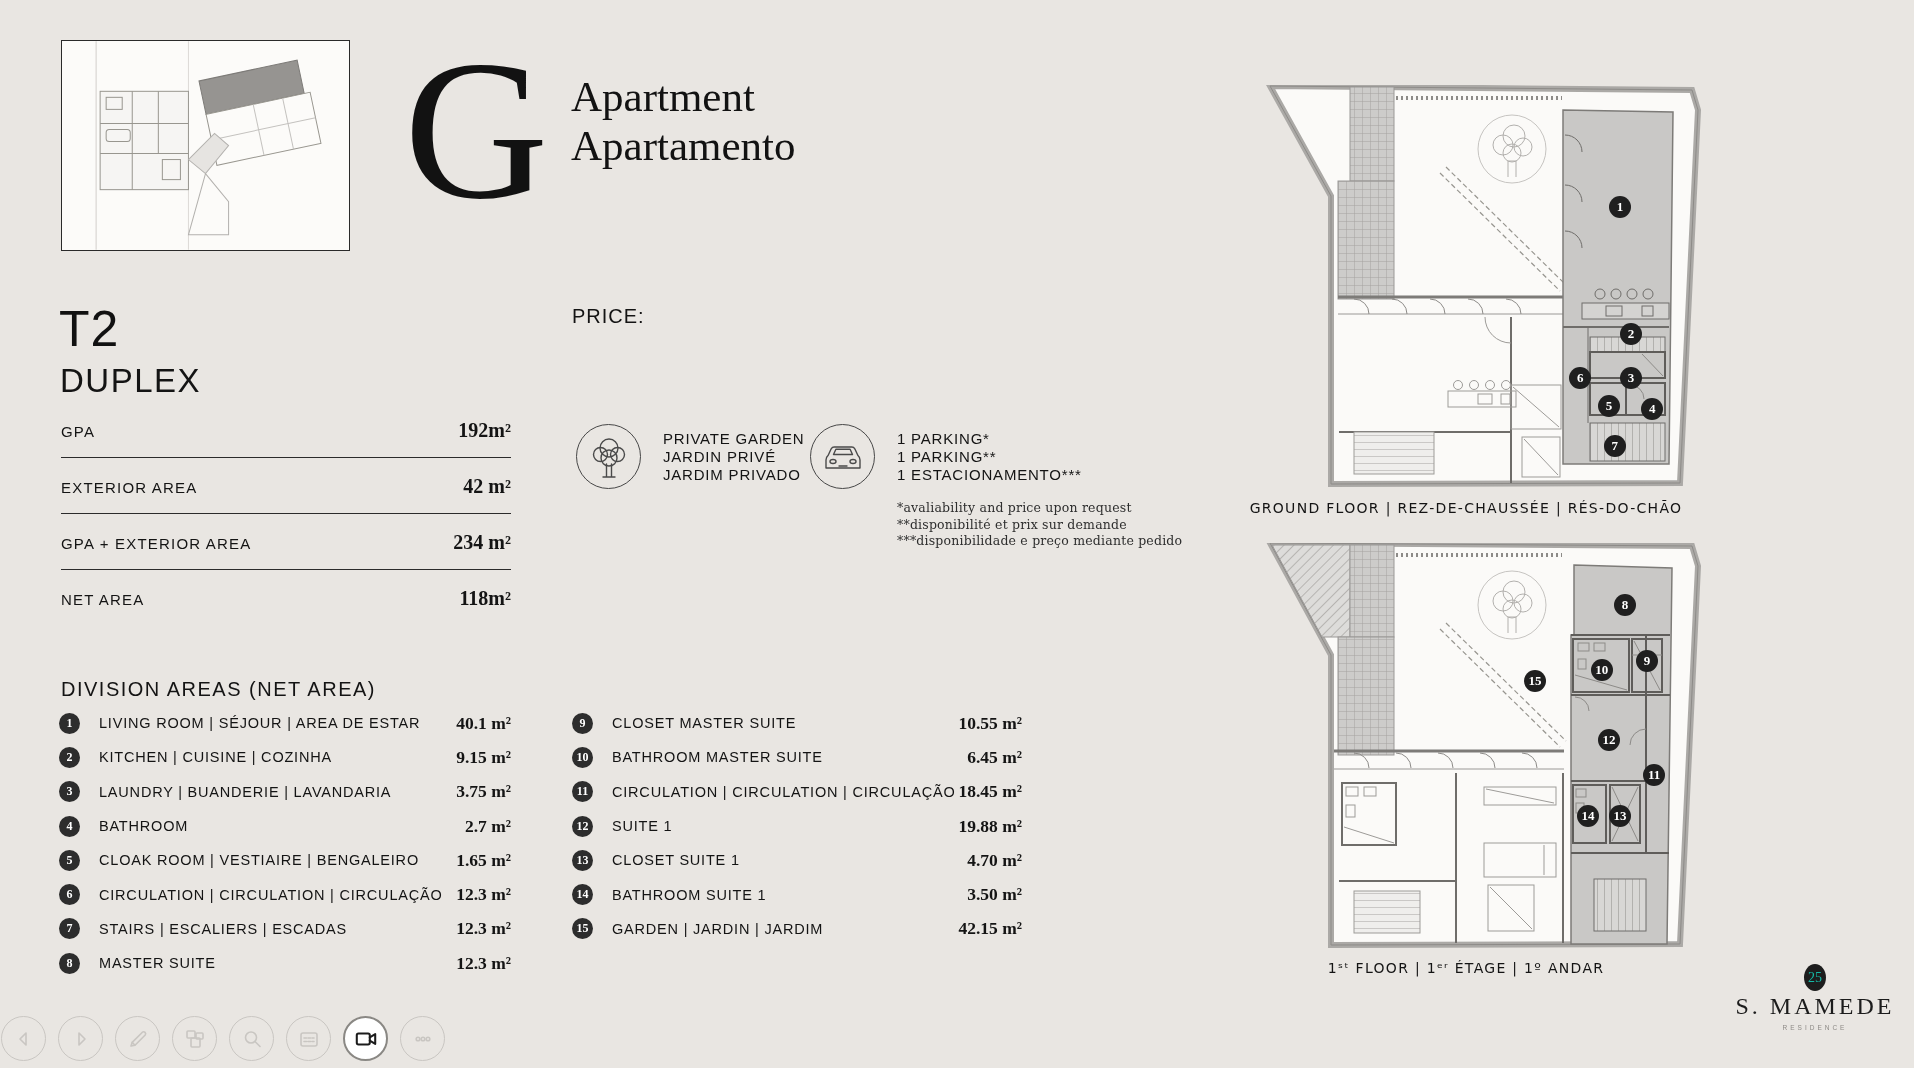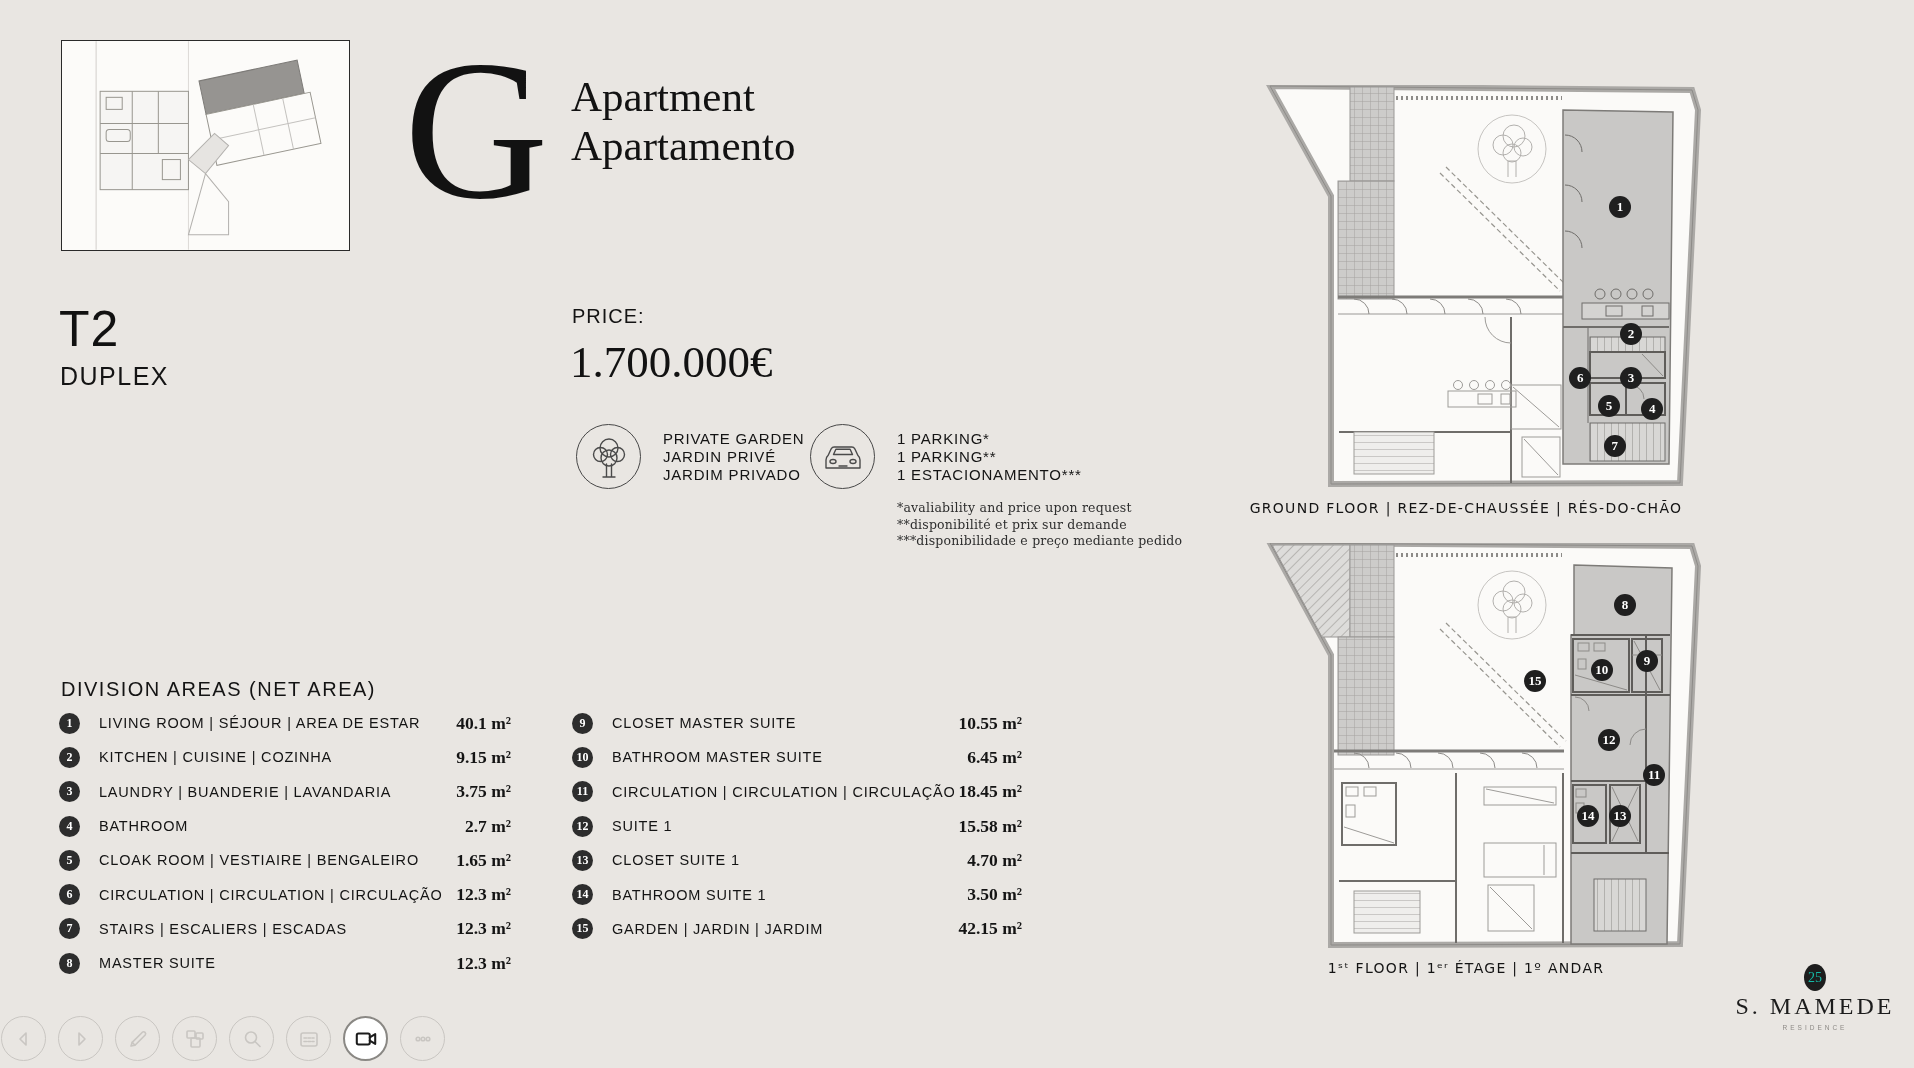--- a/index.html
+++ b/index.html
@@ -10,21 +10,21 @@
   
   .thumb{left:61px;top:40px;width:289px;height:211px;background:#fcfbf9;border:1.5px solid #2a2a2a;box-sizing:border-box;}
   .thumb svg{display:block;width:100%;height:100%;}
 
   
   .g-letter{left:404px;top:30px;font-family:"Liberation Serif","DejaVu Serif",serif;font-size:200px;line-height:1;color:#121212;}
   .title-lines{left:571px;top:72px;font-family:"Liberation Serif","DejaVu Serif",serif;font-size:43px;line-height:49px;color:#121212;}
 
   
   .t2{left:59px;top:300px;font-size:50px;letter-spacing:1px;color:#111;}
-  .duplex{left:60px;top:362px;font-size:25px;letter-spacing:1.5px;}
+  .duplex{left:60px;top:362px;font-size:33px;letter-spacing:1.5px;}
 
   
   .areas{left:61px;top:402px;width:450px;}
   .arow{display:flex;justify-content:space-between;align-items:baseline;padding:17px 0 15px;border-bottom:1.3px solid #2b2b2b;}
   .arow:last-child{border-bottom:none;}
   .alabel{font-size:15px;letter-spacing:1.2px;}
   .avalue{font-family:"Liberation Serif","DejaVu Serif",serif;font-weight:bold;font-size:20px;}
 
   
   .div-heading{left:61px;top:678px;font-size:20px;letter-spacing:1.5px;}
@@ -115,20 +115,38 @@
 
   <div class="abs g-letter">G</div>
   <div class="abs title-lines">
     <div>Apartment</div>
     <div>Apartamento</div>
   </div>
 
   <div class="abs t2">T2</div>
   <div class="abs duplex">DUPLEX</div>
 
+  <div class="abs areas" id="areas-table">
+      <div class="arow">
+        <span class="alabel">GPA</span>
+        <span class="avalue">192m²</span>
+      </div>
+      <div class="arow">
+        <span class="alabel">EXTERIOR AREA</span>
+        <span class="avalue">42 m²</span>
+      </div>
+      <div class="arow">
+        <span class="alabel">GPA + EXTERIOR AREA</span>
+        <span class="avalue">234 m²</span>
+      </div>
+      <div class="arow">
+        <span class="alabel">NET AREA</span>
+        <span class="avalue">118m²</span>
+      </div>
+    </div>
 
   <div class="abs div-heading">DIVISION AREAS (NET AREA)</div>
   <div class="abs dcol dcol-left" id="div-left">
       <div class="drow">
         <span class="dbadge">1</span>
         <span class="dlabel">LIVING ROOM | SÉJOUR | AREA DE ESTAR</span>
         <span class="dvalue">40.1 m²</span>
       </div>
       <div class="drow">
         <span class="dbadge">2</span>
@@ -178,41 +196,40 @@
         <span class="dvalue">6.45 m²</span>
       </div>
       <div class="drow">
         <span class="dbadge">11</span>
         <span class="dlabel">CIRCULATION | CIRCULATION | CIRCULAÇÃO</span>
         <span class="dvalue">18.45 m²</span>
       </div>
       <div class="drow">
         <span class="dbadge">12</span>
         <span class="dlabel">SUITE 1</span>
-        <span class="dvalue">15.58 m²</span>
+        <span class="dvalue">19.88 m²</span>
       </div>
       <div class="drow">
         <span class="dbadge">13</span>
         <span class="dlabel">CLOSET SUITE 1</span>
         <span class="dvalue">4.70 m²</span>
       </div>
       <div class="drow">
         <span class="dbadge">14</span>
         <span class="dlabel">BATHROOM SUITE 1</span>
         <span class="dvalue">3.50 m²</span>
       </div>
       <div class="drow">
         <span class="dbadge">15</span>
         <span class="dlabel">GARDEN | JARDIN | JARDIM</span>
         <span class="dvalue">42.15 m²</span>
       </div>
     </div>
 
   <div class="abs price-label">PRICE:</div>
-  <div class="abs price-value">1.700.000€</div>
 
   <div class="abs feat-circle feat-garden">
     <svg width="42" height="48" viewBox="0 0 42 48">
       <g stroke="#4a4a4a" stroke-width="1.4" fill="none" stroke-linecap="round">
         <circle cx="21" cy="15" r="9"></circle>
         <circle cx="12.5" cy="21.5" r="7"></circle>
         <circle cx="29.5" cy="21.5" r="7"></circle>
         <circle cx="21" cy="25" r="8"></circle>
         <path d="M18.5 44 V31 M23.5 44 V31 M15 44 h12"></path>
       </g>

